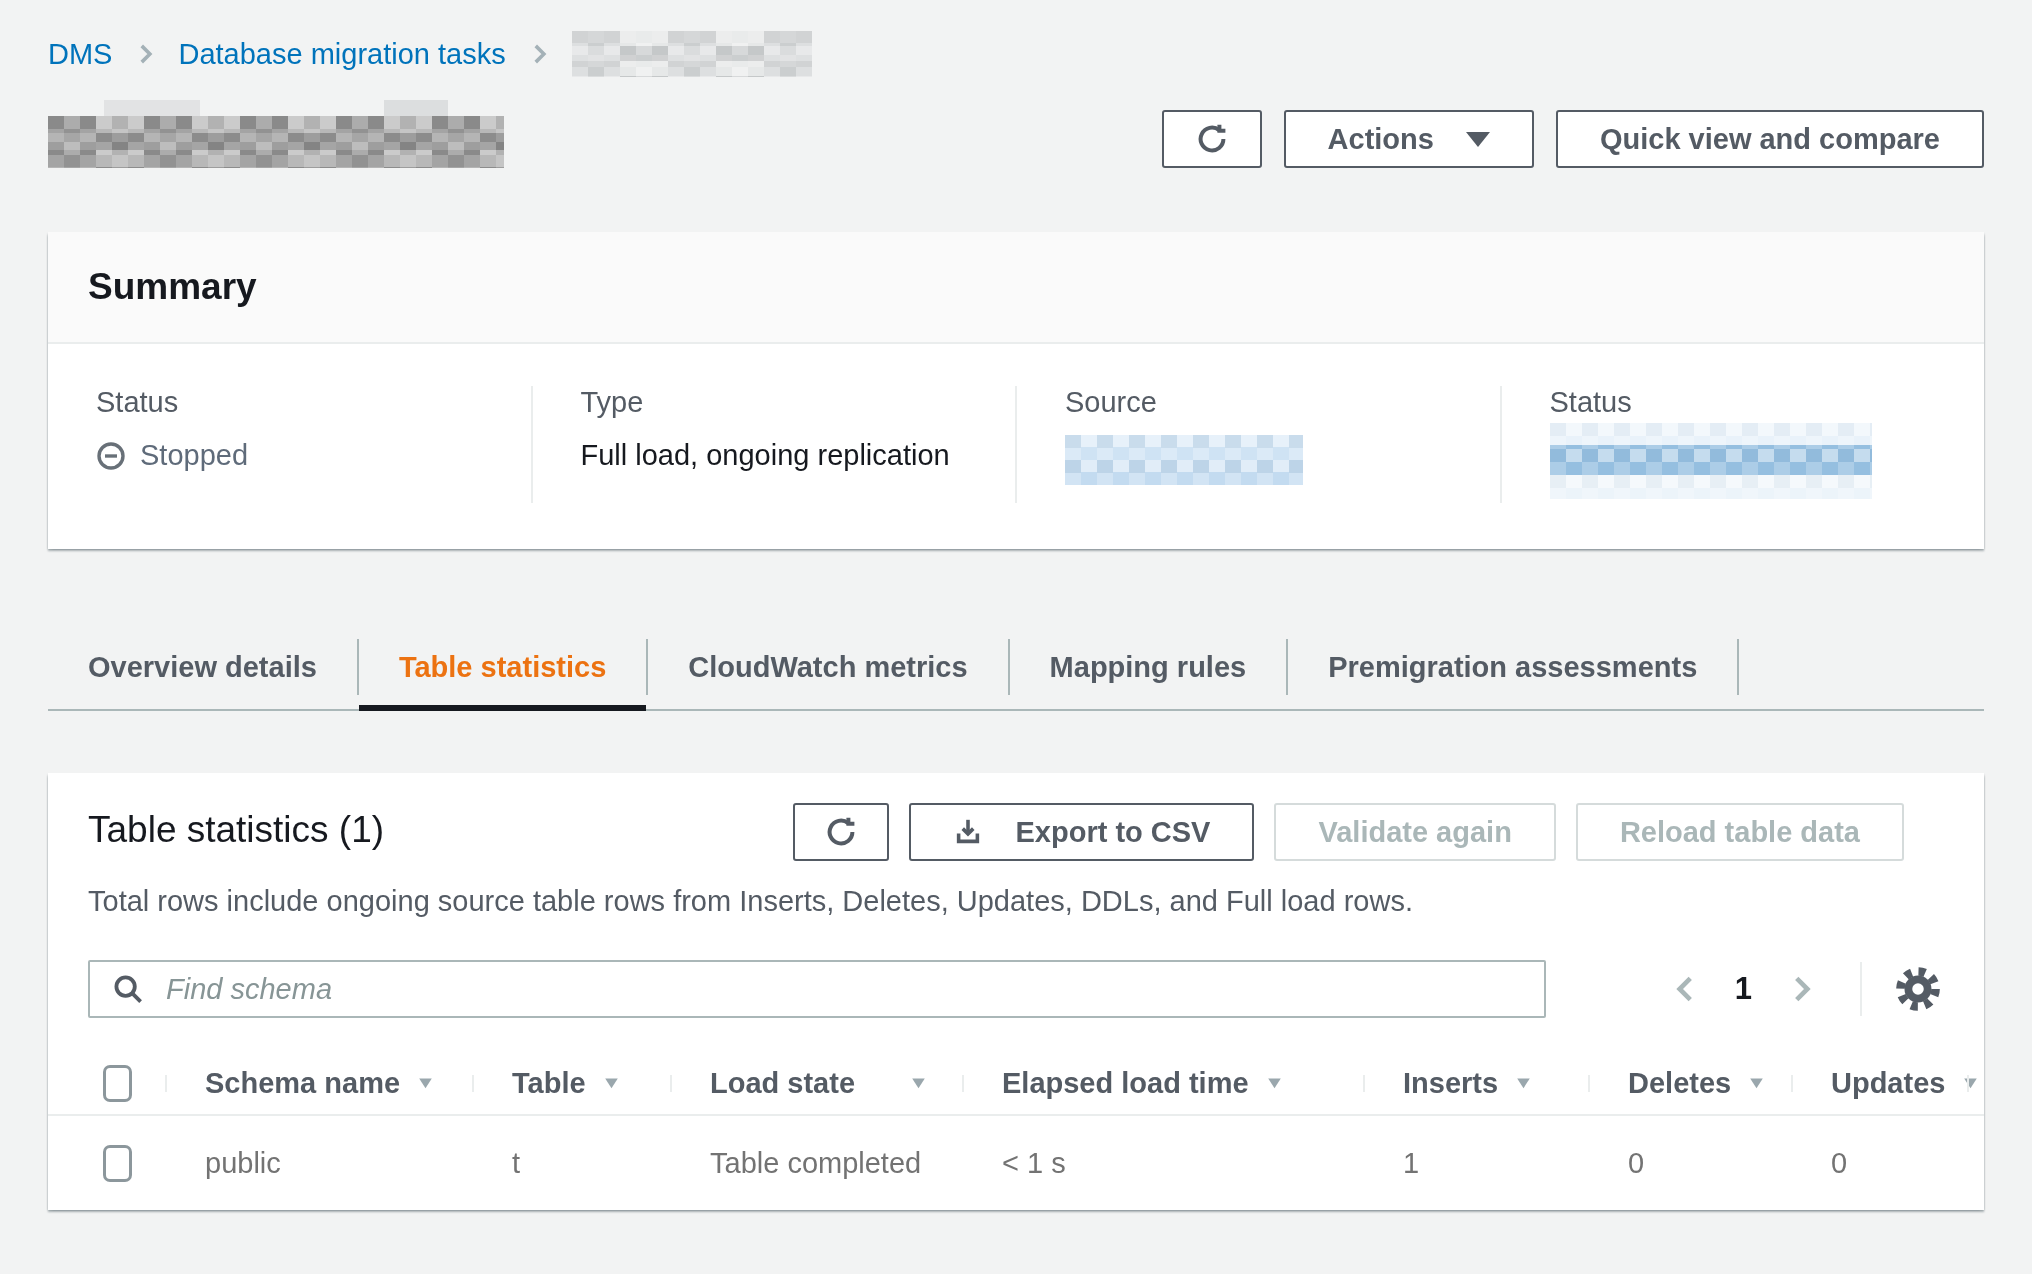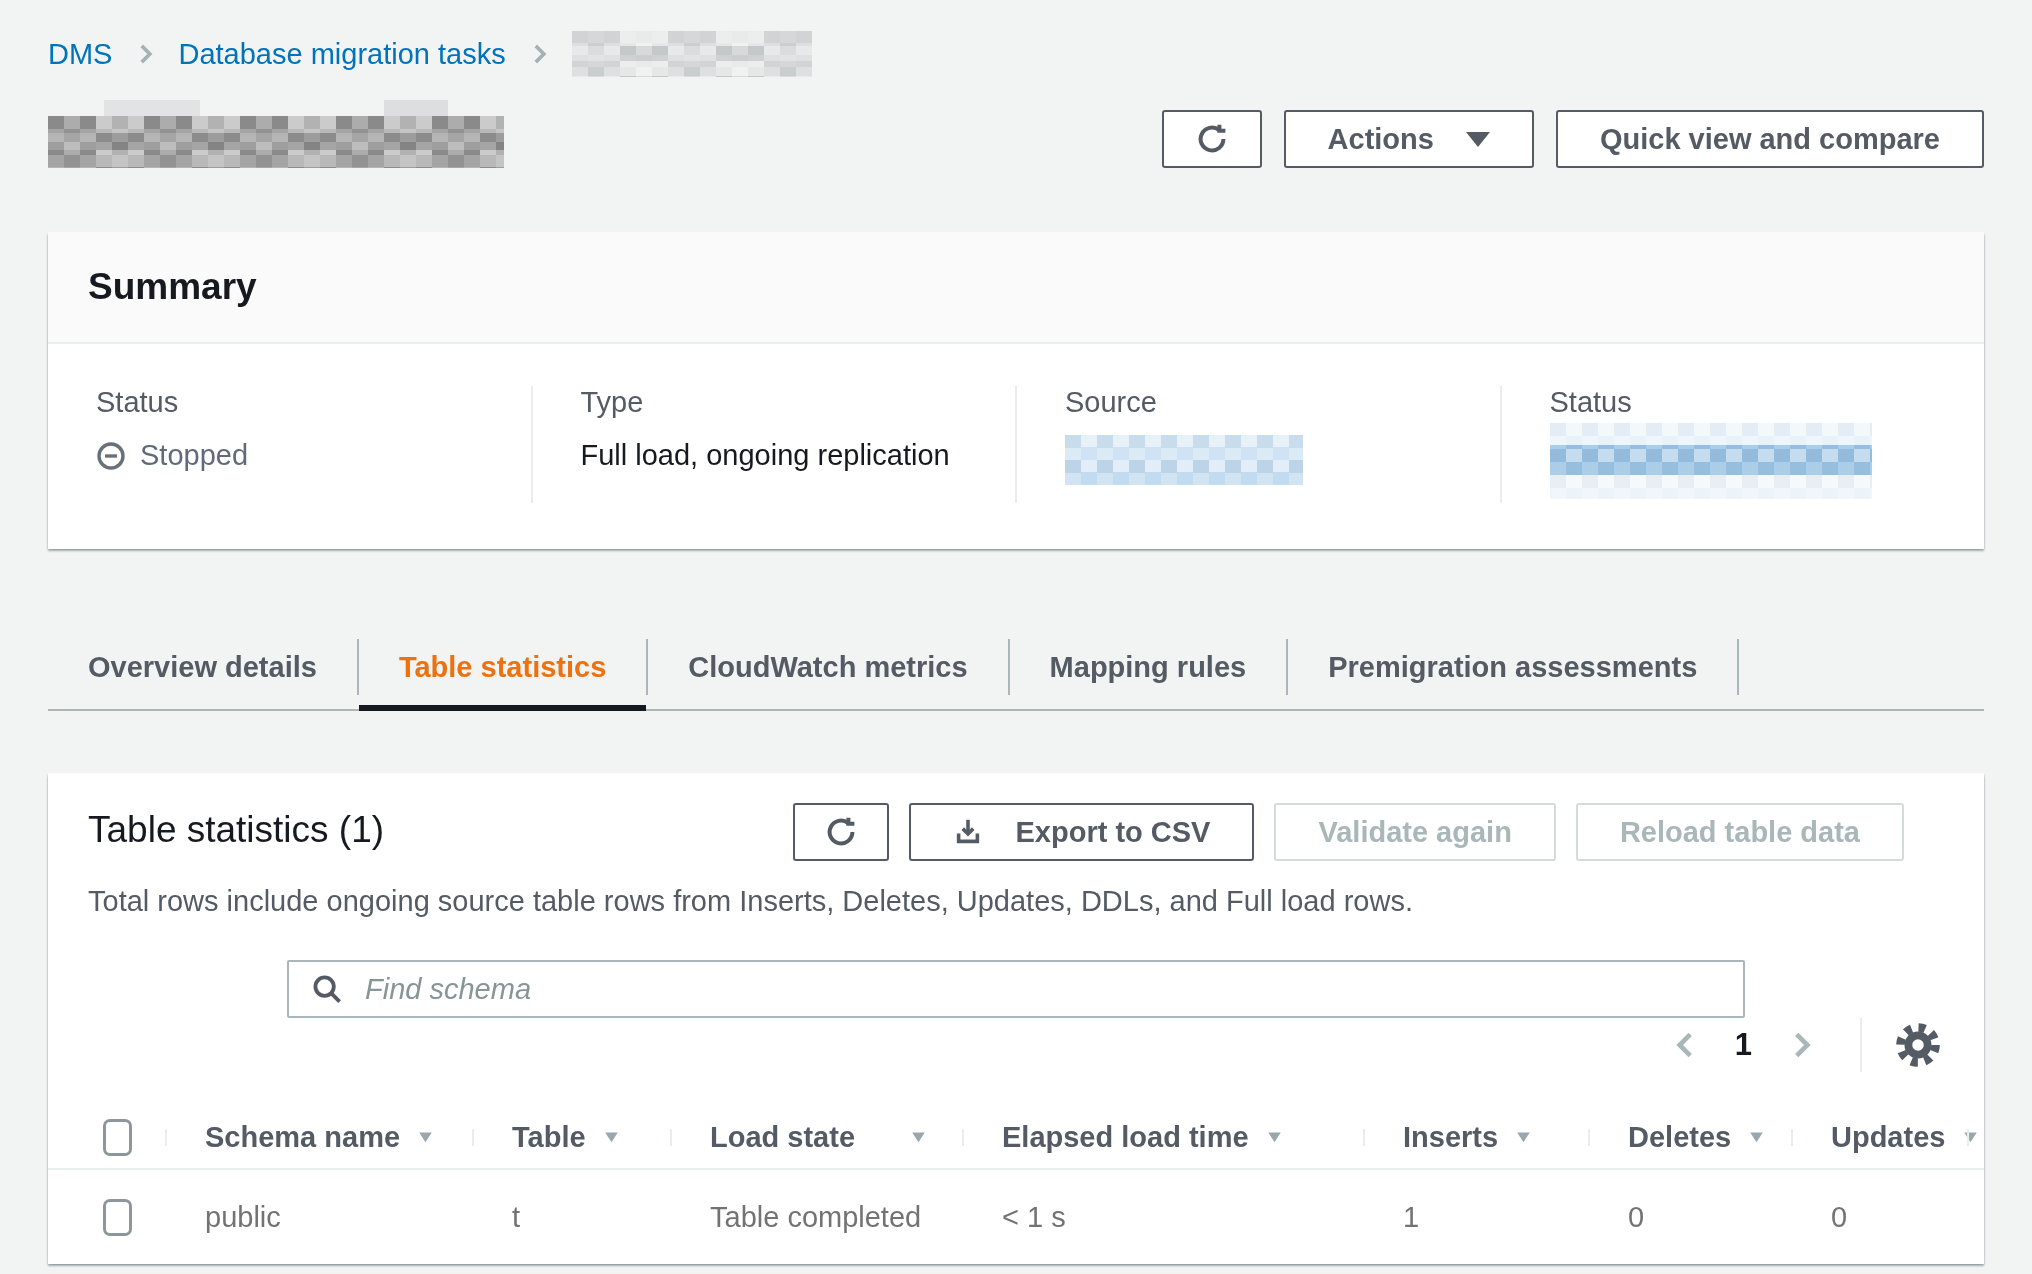--- a/index.html
+++ b/index.html
@@ -88,21 +88,21 @@
   .tab.active::after { content:""; position:absolute; left:0; right:0; bottom:-2px; height:6px; background:#16191f; }
   .tab-div { width:2px; height:56px; background:#aab7b8; }
 
   
   .ts-card { margin-top:62px; overflow:hidden; position:relative; }
   .ts-head { display:flex; justify-content:space-between; align-items:flex-start; padding:30px 80px 0 40px; }
   .ts-title { font-size:37px; font-weight:400; margin-top:6px; }
   .ts-buttons { display:flex; align-items:center; gap:20px; }
   .ts-desc { padding:0 40px; margin-top:24px; font-size:29px; color:#545b64; }
 
-  .search-row { display:flex; align-items:center; padding:0 40px; margin-top:42px;flex-direction:column; }
+  .search-row { display:flex; align-items:center; padding:0 40px; margin-top:42px; }
   .search-box { position:relative; width:1458px; height:58px; }
   .search-box input {
     width:100%; height:100%; border:2px solid #aab7b8; border-radius:2px;
     padding:0 20px 0 76px; font-size:29px; color:#16191f; background:#fff; outline:none;
     font-family:"Liberation Sans", sans-serif;
   }
   .search-box input::placeholder { color:#879596; font-style:italic; }
   .search-icon { position:absolute; left:24px; top:13px; }
   .pager { margin-left:auto; display:flex; align-items:center; }
   .pg-btn { display:flex; align-items:center; justify-content:center; width:46px; height:46px; cursor:pointer; }

